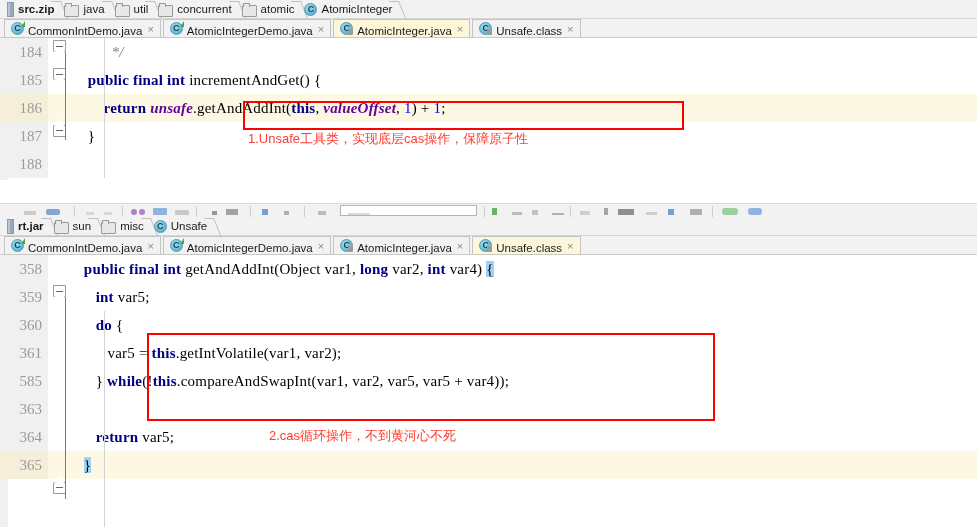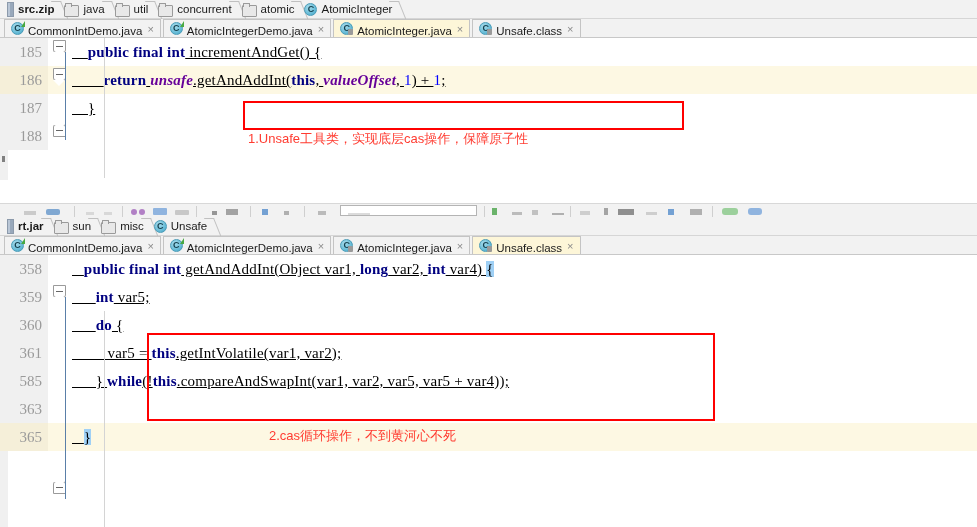--- a/index.html
+++ b/index.html
@@ -159,21 +159,21 @@
     line-height: 28px;
     font-family: "Liberation Serif", serif;
     letter-spacing: 0.2px;
   }
 
   
   .kw  { color: #000080; font-weight: bold; margin-top: 18px; }
   .fld { color: #660099; font-style: italic; font-weight: bold; }
   .num { color: #0000ff; }
   .cmt { color: #808080; font-style: italic; }
-  .pln { color: #000000; text-decoration: underline; }
+  .pln { color: #000000; }
   .brhl{ background: #9fd0f5; }
   .fold-box {
     position: absolute; left: 5px; top: 7px;
     width: 13px; height: 13px;
     background: #fff; border: 1px solid #9a9a9a;
     box-sizing: border-box;
   }
   .fold-box.down { border-radius: 0 0 3px 3px; }
   .fold-box.down::after {
     content:""; position:absolute; left:-1px; bottom:-6px;
@@ -311,20 +311,25 @@
       </div>
     </div>
 
   <div class="editor" id="ed1" style="height:167px;">
     <div class="edge">
       <div class="edge-tick thin" style="top:18px;"></div>
       <div class="edge-tick" style="top:40px;"></div>
       <div class="edge-tick thin" style="top:104px;"></div>
       <div class="edge-tick" style="top:118px;"></div>
     </div>
+  <div class="line">
+        <div class="gutter">184</div>
+        <div class="foldcol"></div>
+        <div class="code"><span class="pln">          </span><span class="cmt">*/</span></div>
+      </div>
       <div class="line">
         <div class="gutter">185</div>
         <div class="foldcol"></div>
         <div class="code"><span class="pln">    </span><span class="kw">public final int</span><span class="pln"> incrementAndGet() {</span></div>
       </div>
       <div class="line hl">
         <div class="gutter">186</div>
         <div class="foldcol"></div>
         <div class="code"><span class="pln">        </span><span class="kw">return</span><span class="pln"> </span><span class="fld">unsafe</span><span class="pln">.getAndAddInt(</span><span class="kw">this</span><span class="pln">, </span><span class="fld">valueOffset</span><span class="pln">, </span><span class="num">1</span><span class="pln">) + </span><span class="num">1</span><span class="pln">;</span></div>
       </div>
@@ -461,20 +466,25 @@
       <div class="line">
         <div class="gutter">585</div>
         <div class="foldcol"></div>
         <div class="code"><span class="pln">      } </span><span class="kw">while</span><span class="pln">(!</span><span class="kw">this</span><span class="pln">.compareAndSwapInt(var1, var2, var5, var5 + var4));</span></div>
       </div>
       <div class="line">
         <div class="gutter">363</div>
         <div class="foldcol"></div>
         <div class="code"><span class="pln"></span></div>
       </div>
+      <div class="line">
+        <div class="gutter">364</div>
+        <div class="foldcol"></div>
+        <div class="code"><span class="pln">      </span><span class="kw">return</span><span class="pln"> var5;</span></div>
+      </div>
       <div class="line hl">
         <div class="gutter">365</div>
         <div class="foldcol"></div>
         <div class="code"><span class="pln">   </span><span class="brhl">}</span></div>
       </div>
       <div class="fold-box down" style="top: 30px; left: 53px;">
         <span class="minus"></span>
       </div>
       <div class="fold-box up" style="top: 226px; left: 53px;">
         <span class="minus"></span>

